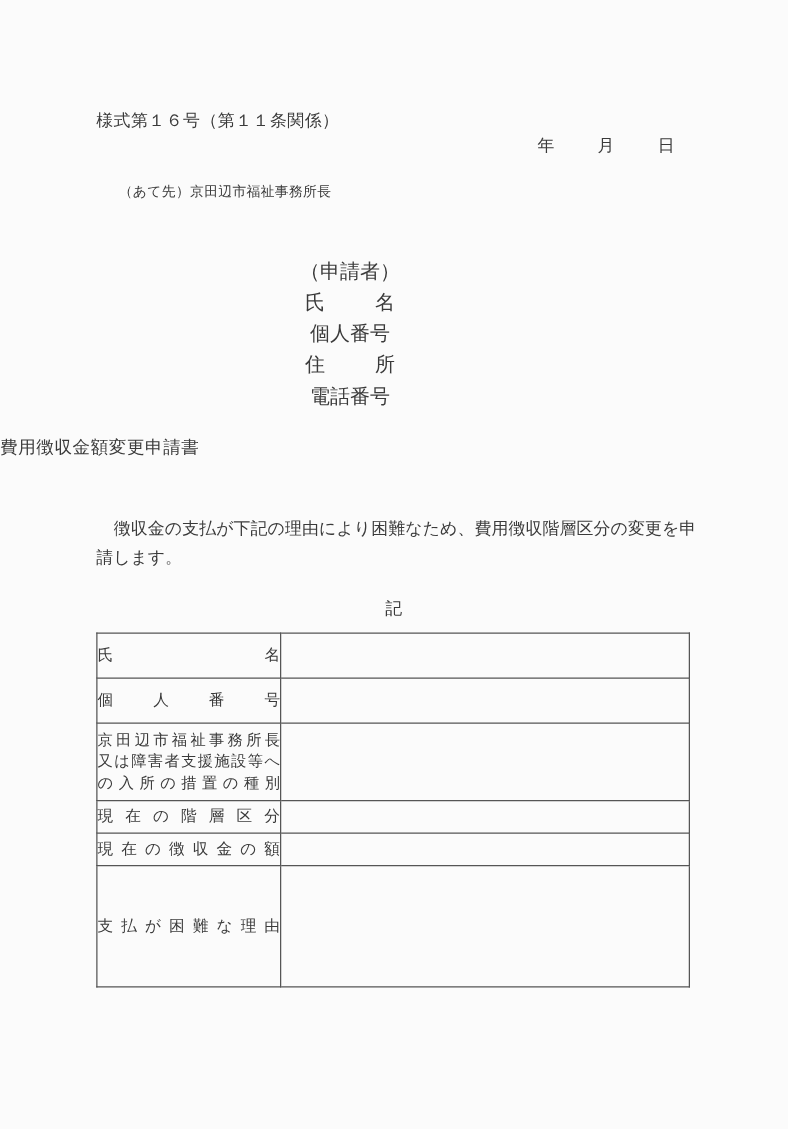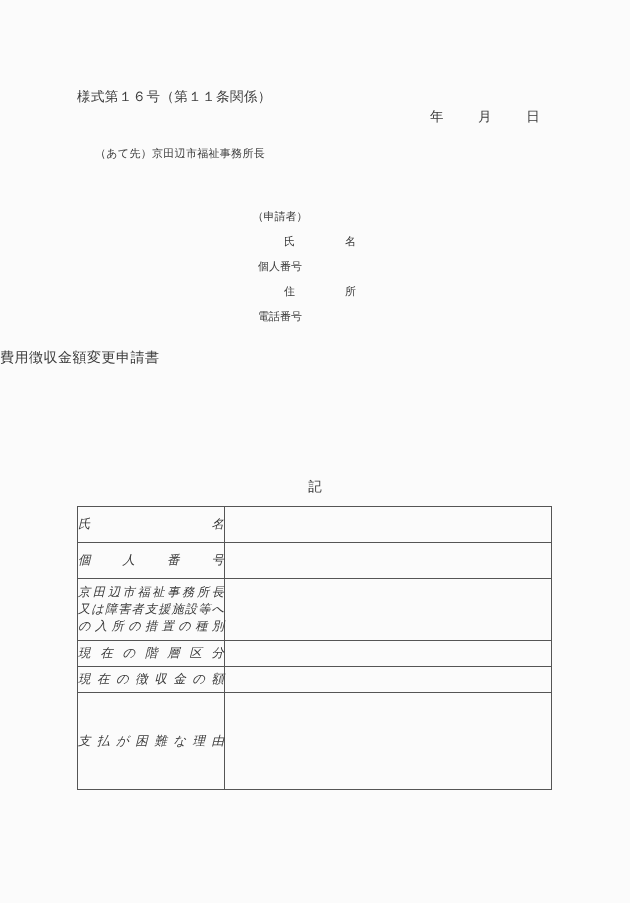--- a/index.html
+++ b/index.html
@@ -49,37 +49,36 @@
     font-size: 11px;
     letter-spacing: 0.3px;
     white-space: nowrap;
   }
 
   
   .applicant {
     position: absolute;
     left: 236px;
     top: 192px;
-    font-size: 11px;
+    font-size: 16px;
     line-height: 25px;
     white-space: nowrap;
   }
   .applicant .ln {
     display: block;
     width: 88px;
     text-align: center;
   }
   .applicant .sp {
     display: block;
     width: 88px;
     text-align: justify;
     text-align-last: justify;
     padding: 0 8px;
     box-sizing: border-box;
-    margin-left: 40px;
   }
 
   
   .doc-title {
     position: absolute;
     left: 0;
     top: 337px;
     width: 630px;
     font-size: 14px;
     letter-spacing: 0.5px;
@@ -108,21 +107,20 @@
   }
 
   
   .form-table {
     position: absolute;
     left: 77px;
     top: 494px;
     width: 473px;
     border-collapse: collapse;
     table-layout: fixed;
-    font-style: italic;
   }
   .form-table td {
     border: 1px solid #555;
     padding: 0;
     vertical-align: middle;
   }
   .lbl {
     width: 147px;
     font-size: 12.5px;
     padding: 0 9px;
@@ -176,20 +174,21 @@
   <div class="applicant">
     <span class="ln">（申請者）</span>
     <span class="sp">氏　名</span>
     <span class="ln">個人番号</span>
     <span class="sp">住　所</span>
     <span class="ln">電話番号</span>
   </div>
 
   <div class="doc-title">費用徴収金額変更申請書</div>
 
+  <div class="body-par">徴収金の支払が下記の理由により困難なため、費用徴収階層区分の変更を申請します。</div>
 
   <div class="ki">記</div>
 
   <table class="form-table">
     <tbody>
       <tr class="r-name">
         <td class="lbl">
           <span class="just">氏名</span>
         </td>
         <td class="val"></td>

